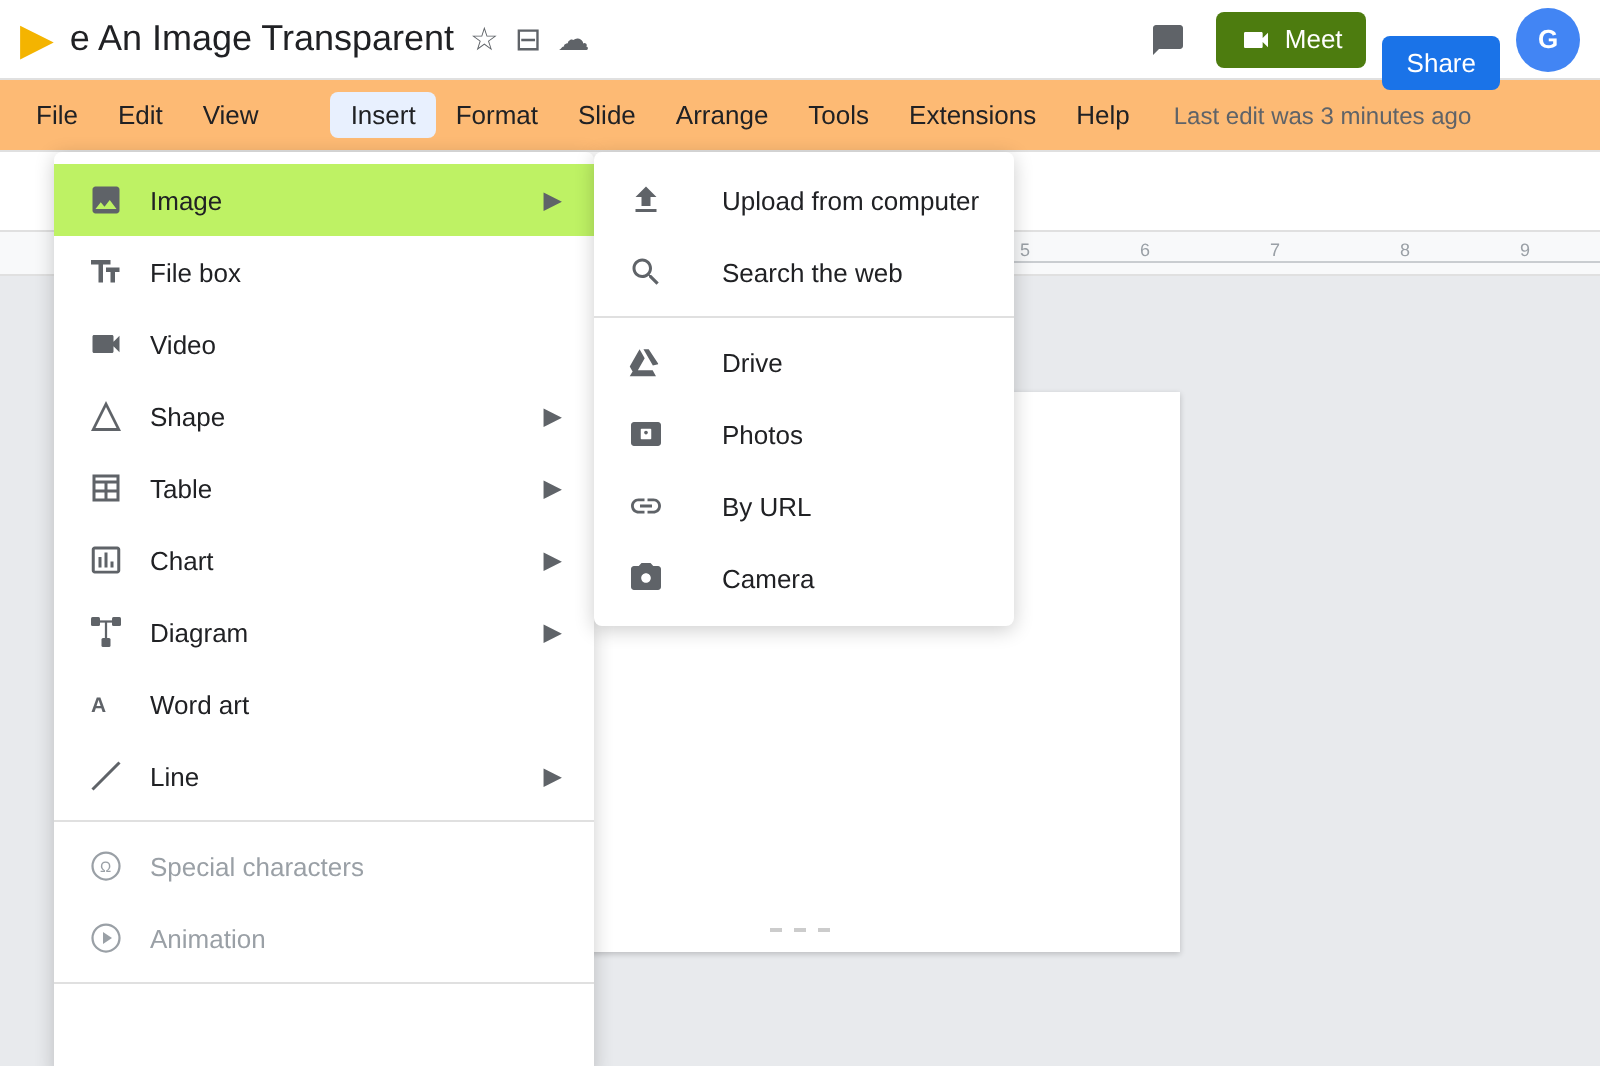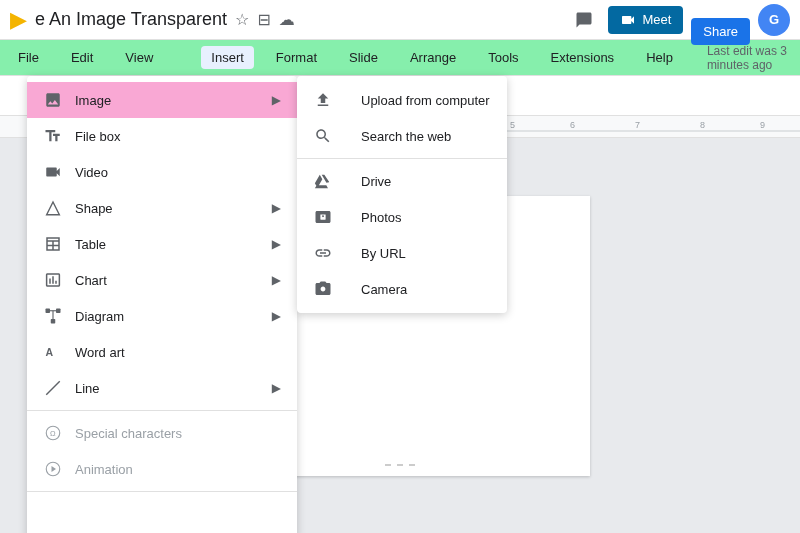--- a/index.html
+++ b/index.html
@@ -48,21 +48,21 @@
       height: 32px;
       border-radius: 50%;
       display: flex;
       align-items: center;
       justify-content: center;
       cursor: pointer;
       color: #5f6368;
       font-size: 16px;
     }
     .meet-btn {
-      background: #0369a1;
+      background: #4d7c0f;
       border-radius: 4px;
       padding: 6px 12px;
       color: white;
       display: flex;
       align-items: center;
       gap: 6px;
       font-size: 13px;
       cursor: pointer;
     }
     .share-btn {
@@ -73,24 +73,24 @@
       font-size: 13px;
       cursor: pointer;
       margin-top: 24px;
     }
 
     
     .menu-bar {
       display: flex;
       align-items: center;
       height: 36px;
-      background: #86efac;
+      background: #fdba74;
       padding: 0 8px;
       border-bottom: 1px solid #e0e0e0;
-      gap: 12px;
+      gap: 0;
     }
     .menu-item {
       padding: 4px 10px;
       border-radius: 4px;
       cursor: pointer;
       color: #202124;
       font-size: 13px;
       white-space: nowrap;
     }
     .menu-item.active { background: #e8f0fe; margin-left: 26px; }
@@ -168,21 +168,21 @@
       display: flex;
       align-items: center;
       padding: 6px 16px;
       cursor: pointer;
       color: #202124;
       font-size: 13px;
       gap: 12px;
       position: relative;
       min-height: 36px;
     }
-    .menu-dropdown-item.active { background: #f9a8d4; }
+    .menu-dropdown-item.active { background: #bef264; }
     .menu-dropdown-item .item-icon {
       width: 20px;
       height: 20px;
       display: flex;
       align-items: center;
       justify-content: center;
       color: #5f6368;
       flex-shrink: 0;
     }
     .menu-dropdown-item .item-label {

